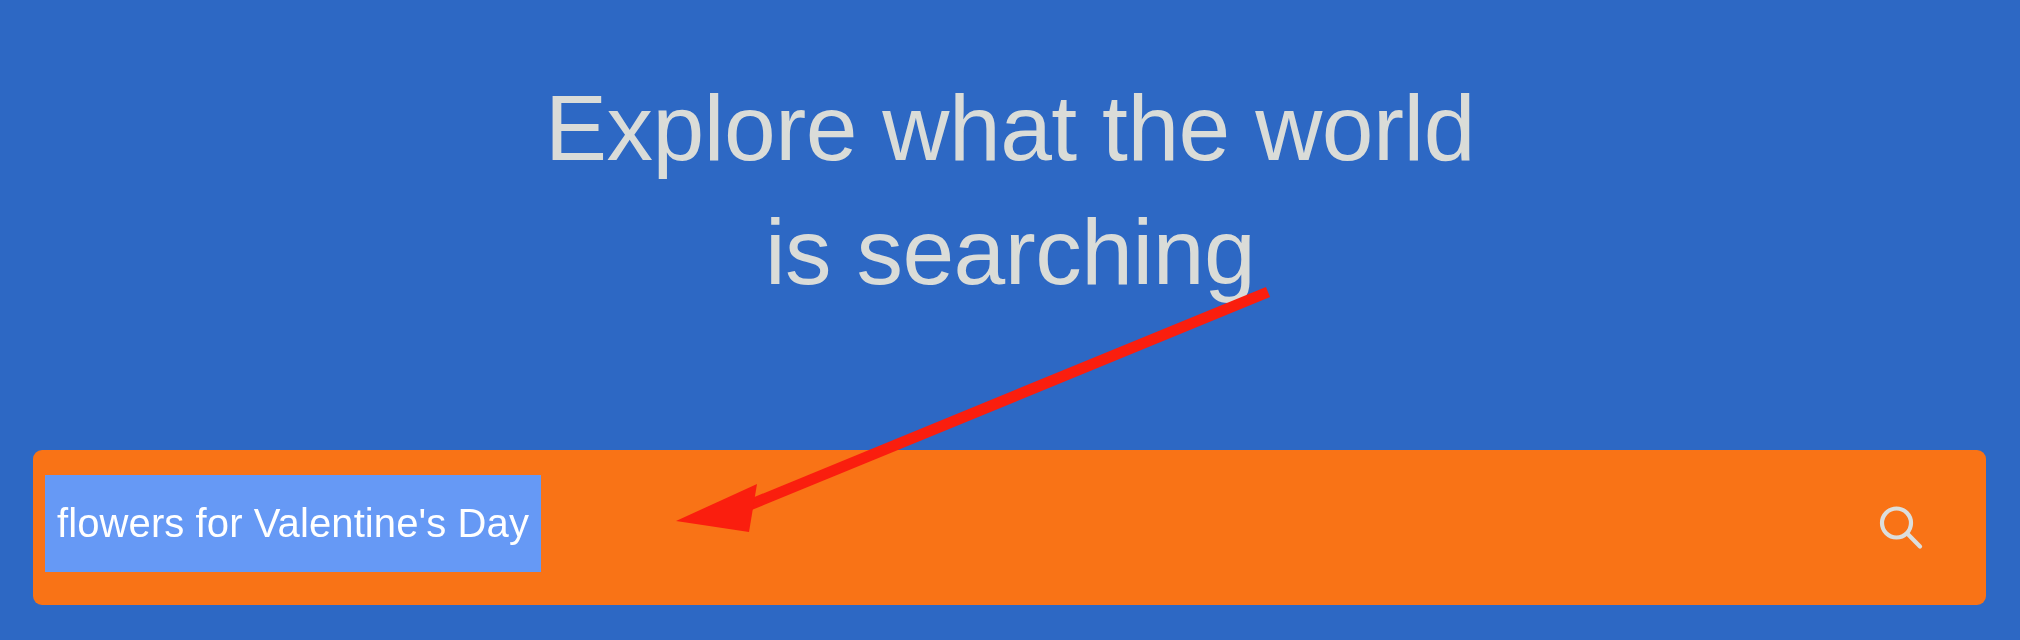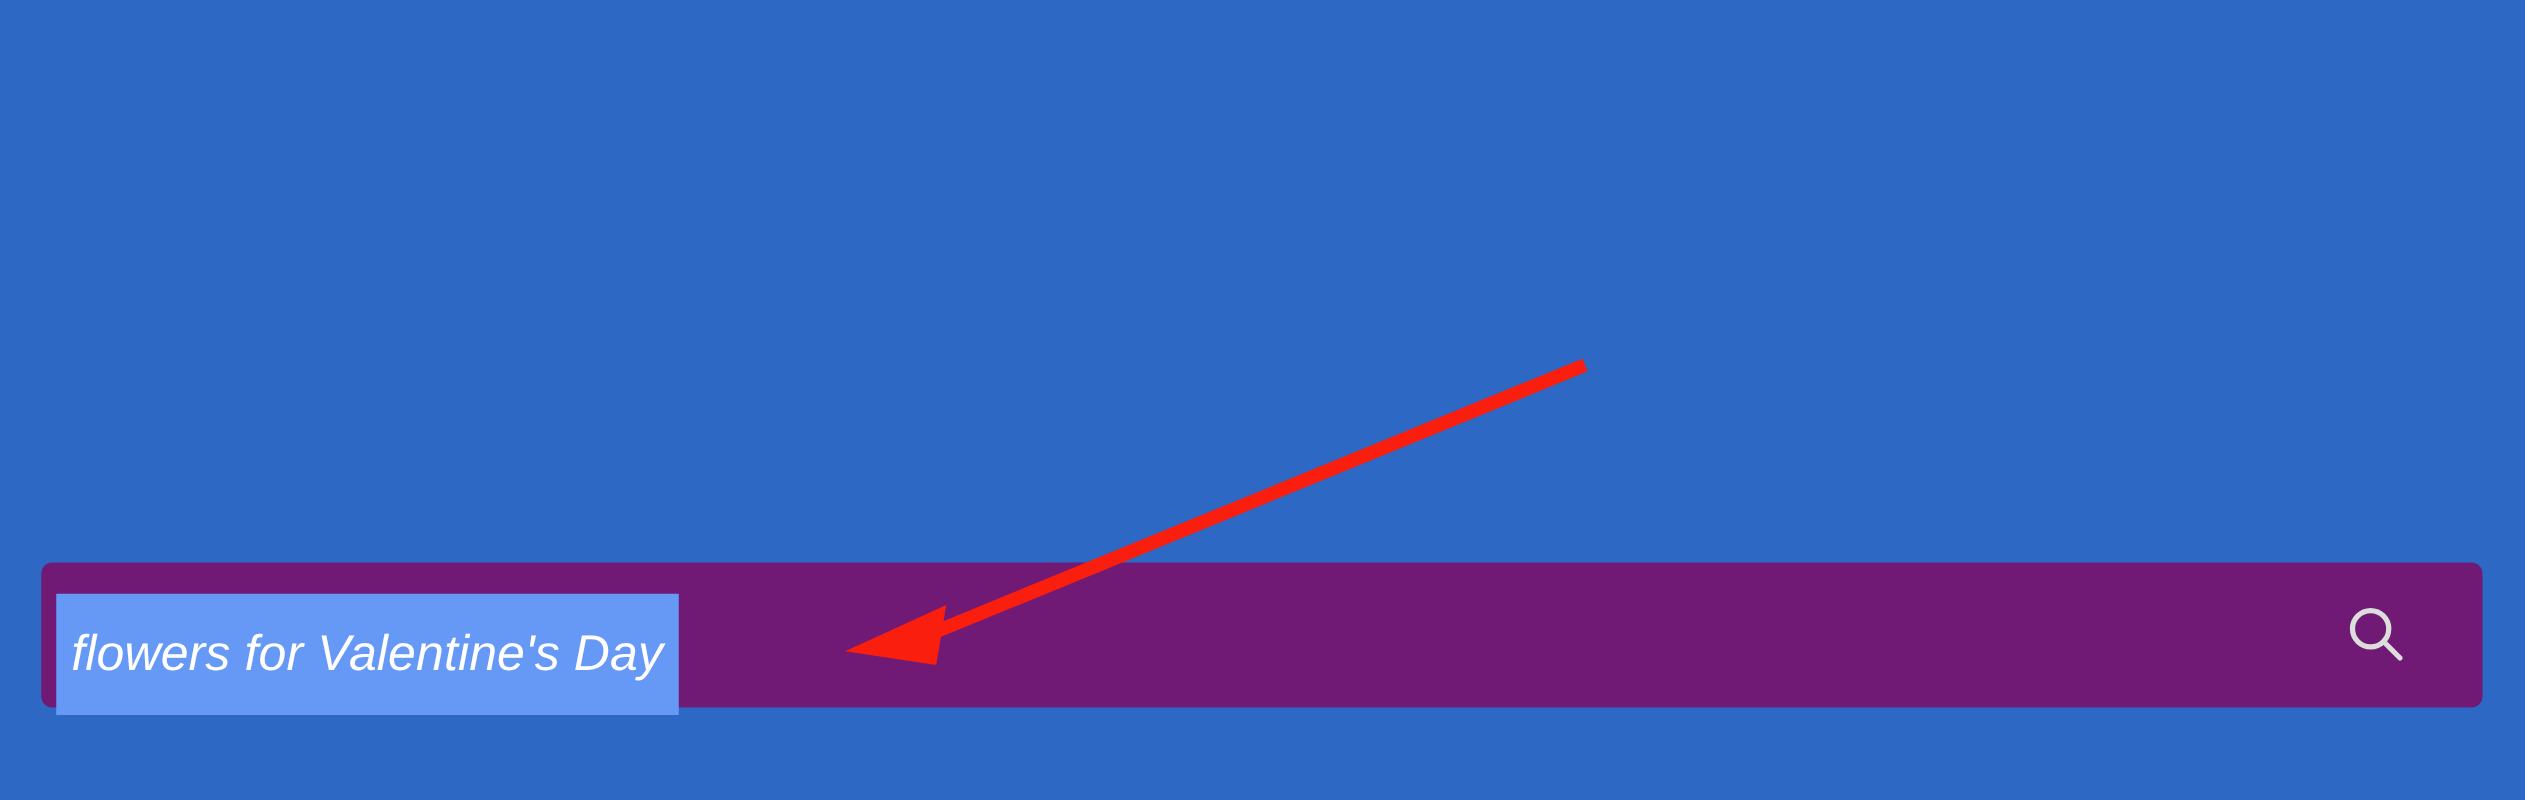--- a/index.html
+++ b/index.html
@@ -42,25 +42,24 @@
   .hero-line {
     display: block;
   }
 
   
   .search-bar {
     position: absolute;
     left: 33px;
     top: 450px;
     width: 1953px;
-    height: 116px;
-    background: #701a75;
+    height: 155px;
+    background: #f97316;
     border-radius: 9px;
     box-sizing: border-box;
-    font-style: italic;
   }
 
   .search-input-wrap {
     position: absolute;
     left: 12px;
     top: 25px;
     height: 97px;
     display: flex;
     align-items: center;
   }
@@ -102,20 +101,24 @@
     width: 2020px;
     height: 640px;
     pointer-events: none;
   }
 </style>
 </head>
 <body>
 
 <div id="page">
 
+  <h1 class="hero-heading">
+    <span class="hero-line">Explore what the world</span>
+    <span class="hero-line">is searching</span>
+  </h1>
 
   <div class="search-bar">
 
     <div class="search-input-wrap">
       <span class="search-text" title="Search a search term">flowers for Valentine's Day</span>
     </div>
 
     <span class="search-icon">
       <svg viewBox="0 0 58 58" xmlns="http://www.w3.org/2000/svg" fill="none" stroke="#dcdedc" stroke-width="4.2" stroke-linecap="round">
         <circle cx="24.5" cy="24" r="14.5"></circle>

